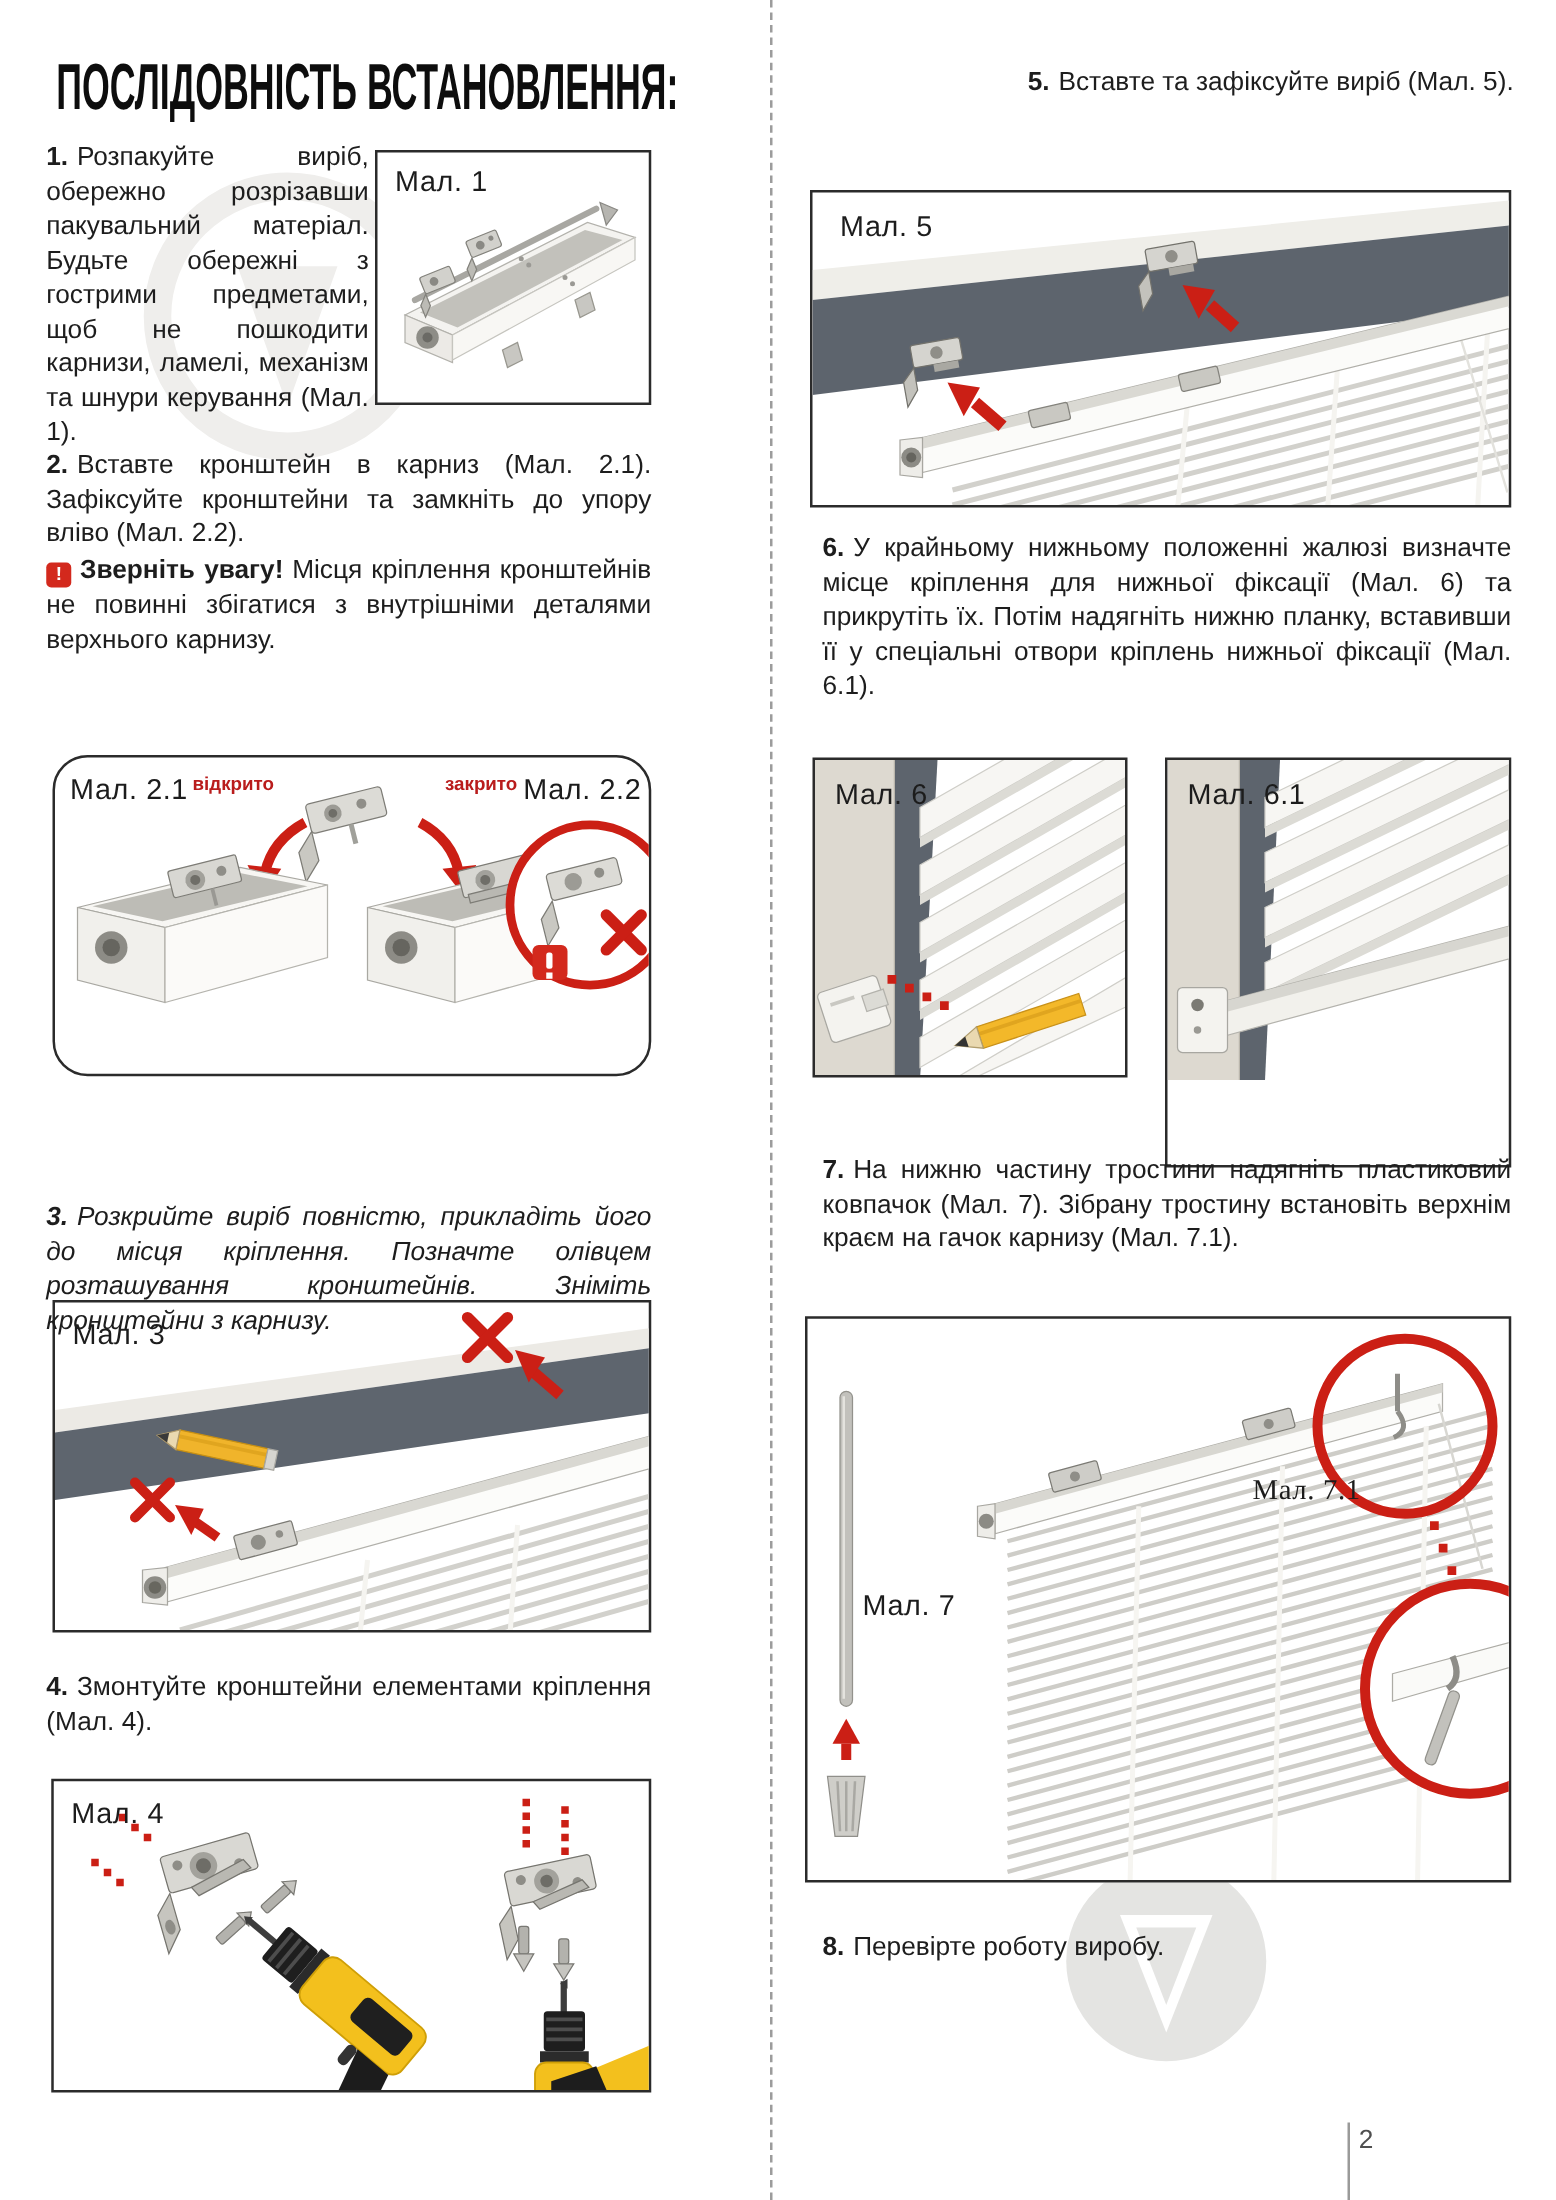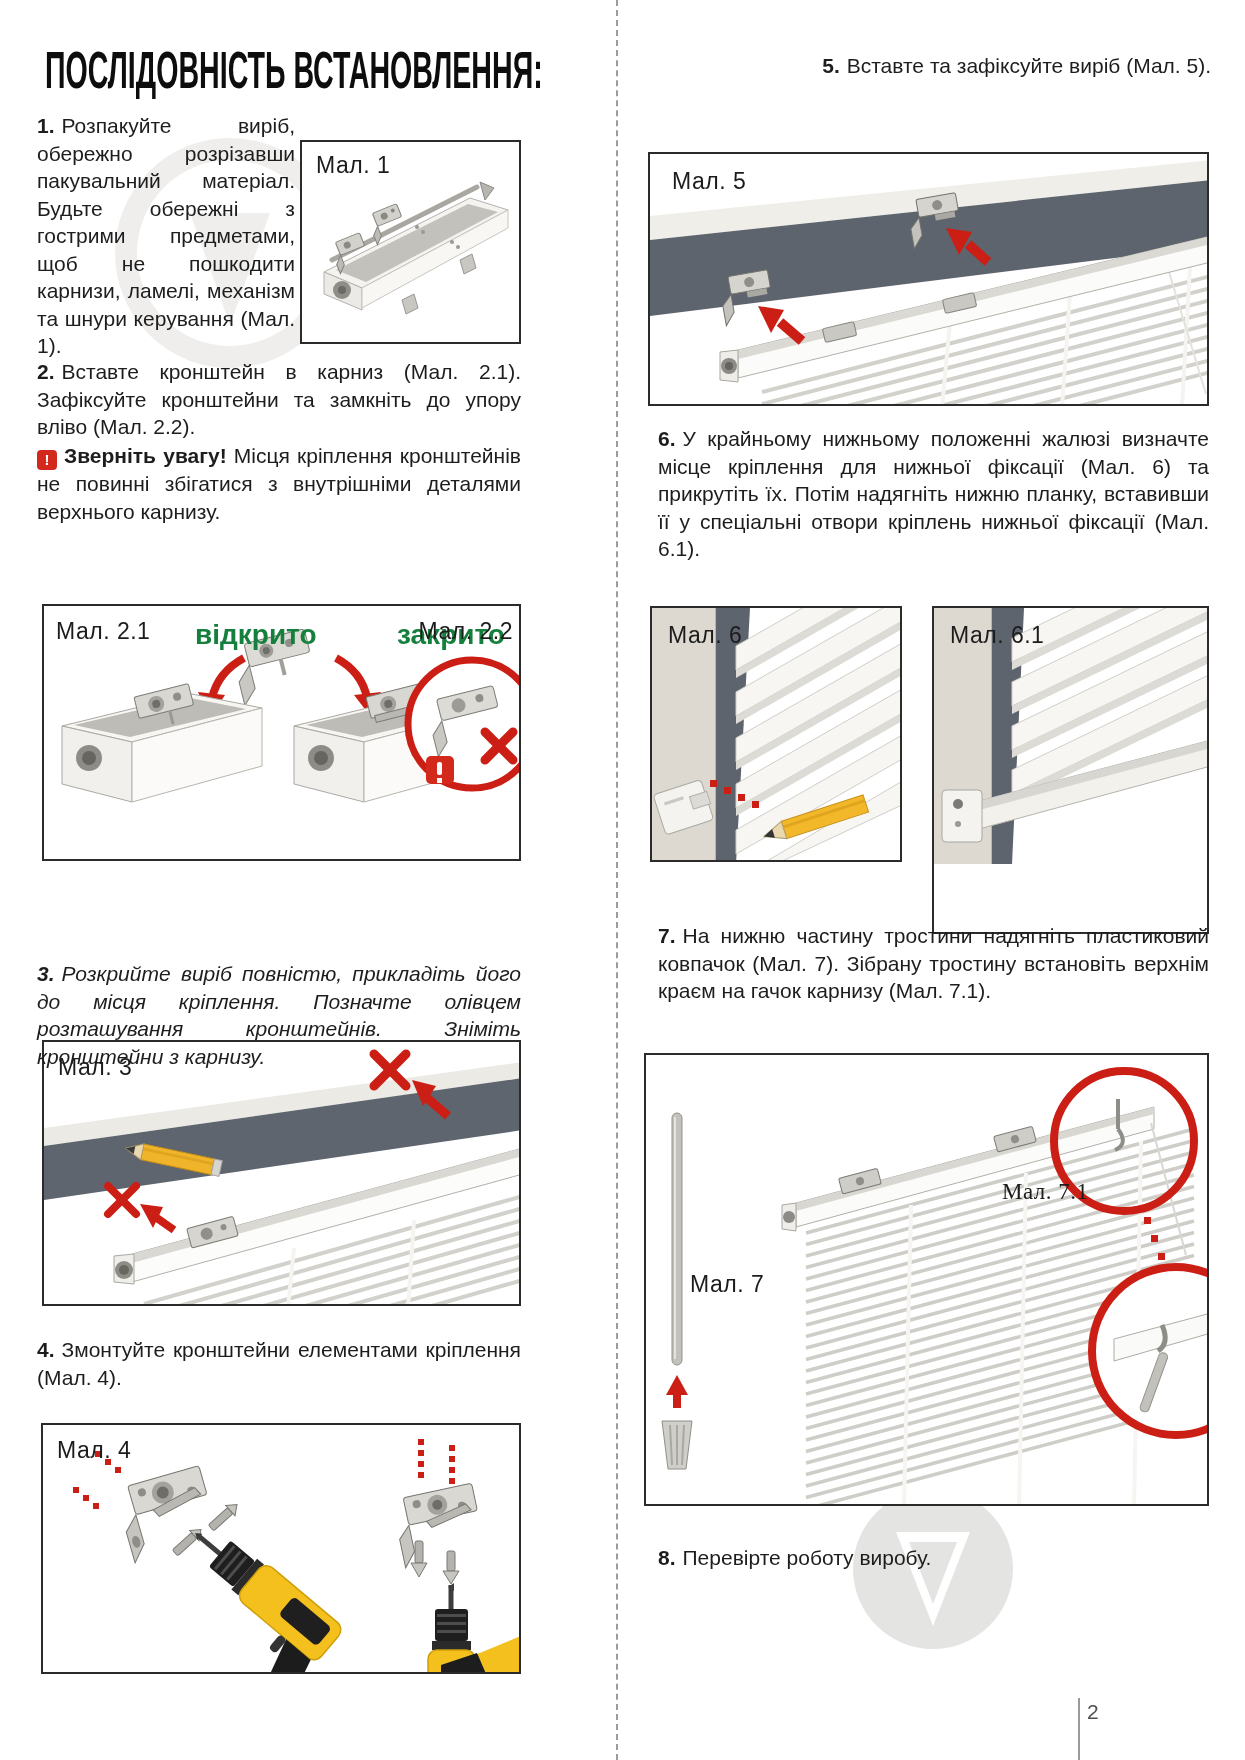--- a/index.html
+++ b/index.html
@@ -28,23 +28,22 @@
   .fig {
     position:absolute; background:#fff; border:2px solid #2b2b2b;
     overflow:hidden; z-index:1;
   }
   .fig svg { position:absolute; left:0; top:0; }
   .figlabel {
     position:absolute; z-index:3; font-size:23px; color:#1c1c1c; letter-spacing:0.5px;
     white-space:nowrap;
   }
   .redlabel {
-    position:absolute; z-index:3; font-size:28px; font-weight:700; color:#15803d;
+    position:absolute; z-index:3; font-size:15px; font-weight:700; color:#b91c1c;
     white-space:nowrap;
-    margin-left:41px;
   }
   .divider {
     position:absolute; left:616px; top:0; height:1760px; width:0;
     border-left:2px dashed #9c9c9c; z-index:0;
   }
   .wm { position:absolute; z-index:0; }
   .pagenum { position:absolute; left:1087px; top:1700px; font-size:21px; color:#4f4f4f; z-index:2; }
   .footline { position:absolute; left:1078px; top:1698px; width:2px; height:62px; background:#9a9a99; z-index:2; }
 </style>
 </head>
@@ -62,21 +61,21 @@
 </svg>
 
 <div class="divider"></div>
 
 <h1 class="title">ПОСЛІДОВНІСТЬ ВСТАНОВЛЕННЯ:</h1>
 
 <p class="step" style="left:37px; top:112px; width:258px;">
   <span class="stepnum">1.</span><span>Розпакуйте виріб, обережно розрізавши пакувальний матеріал. Будьте обережні з гострими предметами, щоб не пошкодити карнизи, ламелі, механізм та шнури керування (Мал. 1).</span>
 </p>
 
-<div class="fig" style="left:300px; top:140px; width:221px; height:204px;">
+<div class="fig" style="left:300px; top:120px; width:221px; height:204px;">
   <svg width="221" height="204" viewBox="0 0 221 204">
     <line x1="30" y1="118" x2="175" y2="45" stroke="#a8a7a2" stroke-width="5" stroke-linecap="round"></line>
     <polygon points="22,130 168,56 206,68 60,146" fill="#f4f3f0" stroke="#b3b2ac" stroke-width="1"></polygon>
     <polygon points="34,128 166,62 196,70 64,140" fill="#c2c1bb"></polygon>
     <polygon points="22,130 60,146 60,168 22,152" fill="#eceae6" stroke="#b3b2ac" stroke-width="1"></polygon>
     <polygon points="60,146 206,68 206,86 60,166" fill="#f8f7f4" stroke="#c6c5bf" stroke-width="1"></polygon>
     <circle cx="40" cy="148" r="9" fill="#8e8d87"></circle>
       <circle cx="40" cy="148" r="4" fill="#6b6a65"></circle>
     <g transform="translate(85,73) rotate(-22)">
       <rect x="-13" y="-7" width="26" height="14" rx="2" fill="#d2d1cc" stroke="#83827c"></rect>
@@ -101,21 +100,21 @@
 </div>
 
 <p class="step" style="left:37px; top:358px; width:484px;">
   <span class="stepnum">2.</span><span>Вставте кронштейн в карниз (Мал. 2.1). Зафіксуйте кронштейни та замкніть до упору вліво (Мал. 2.2).</span>
 </p>
 
 <p class="step" style="left:37px; top:442px; width:484px;">
   <span class="warn-ico">!</span><span class="warnbold">Зверніть увагу!</span><span>Місця кріплення кронштейнів не повинні збігатися з внутрішніми деталями верхнього карнизу.</span>
 </p>
 
-<div class="fig" style="left:42px; top:604px; width:479px; height:257px;">
+<div class="fig" style="left:42px; top:604px; width:479px; height:257px;border-radius:28px;">
   <svg width="479" height="257" viewBox="0 0 479 257">
 
     <g transform="translate(232,34) rotate(-14)">
       <rect x="-32" y="-4" width="62" height="24" rx="3" fill="#dcdbd6" stroke="#7d7c76"></rect>
       <circle cx="-12" cy="8" r="7" fill="#9c9b95"></circle>
         <circle cx="-12" cy="8" r="3.5" fill="#6f6e68"></circle>
       <circle cx="12" cy="6" r="4" fill="#8f8e88"></circle>
       <polygon points="-32,18 -46,32 -46,56 -32,42" fill="#c9c8c2" stroke="#7d7c76"></polygon>
       <rect x="-2" y="20" width="4" height="16" fill="#a0a09a"></rect>
     </g>

